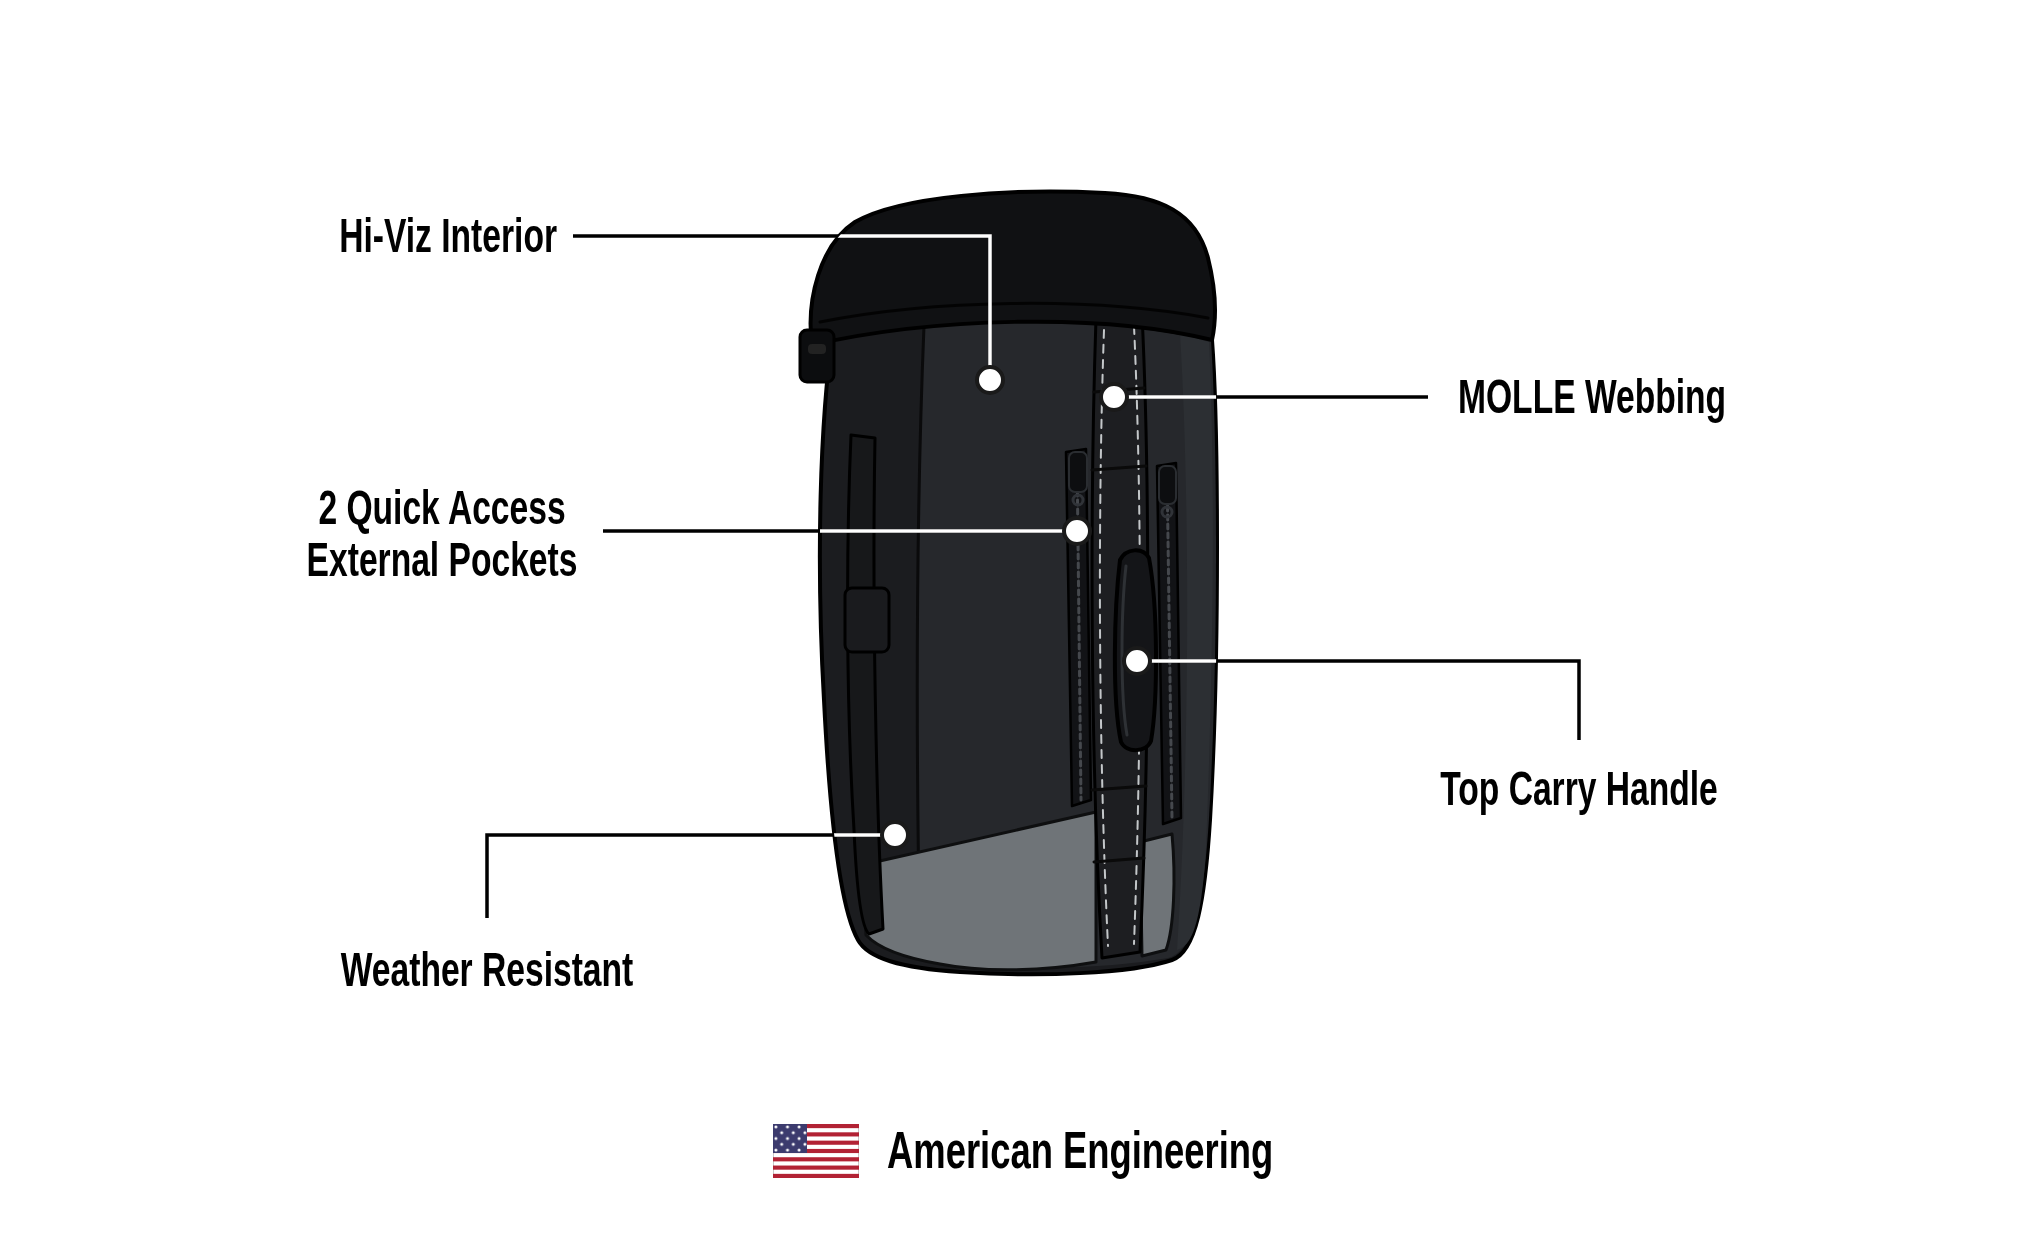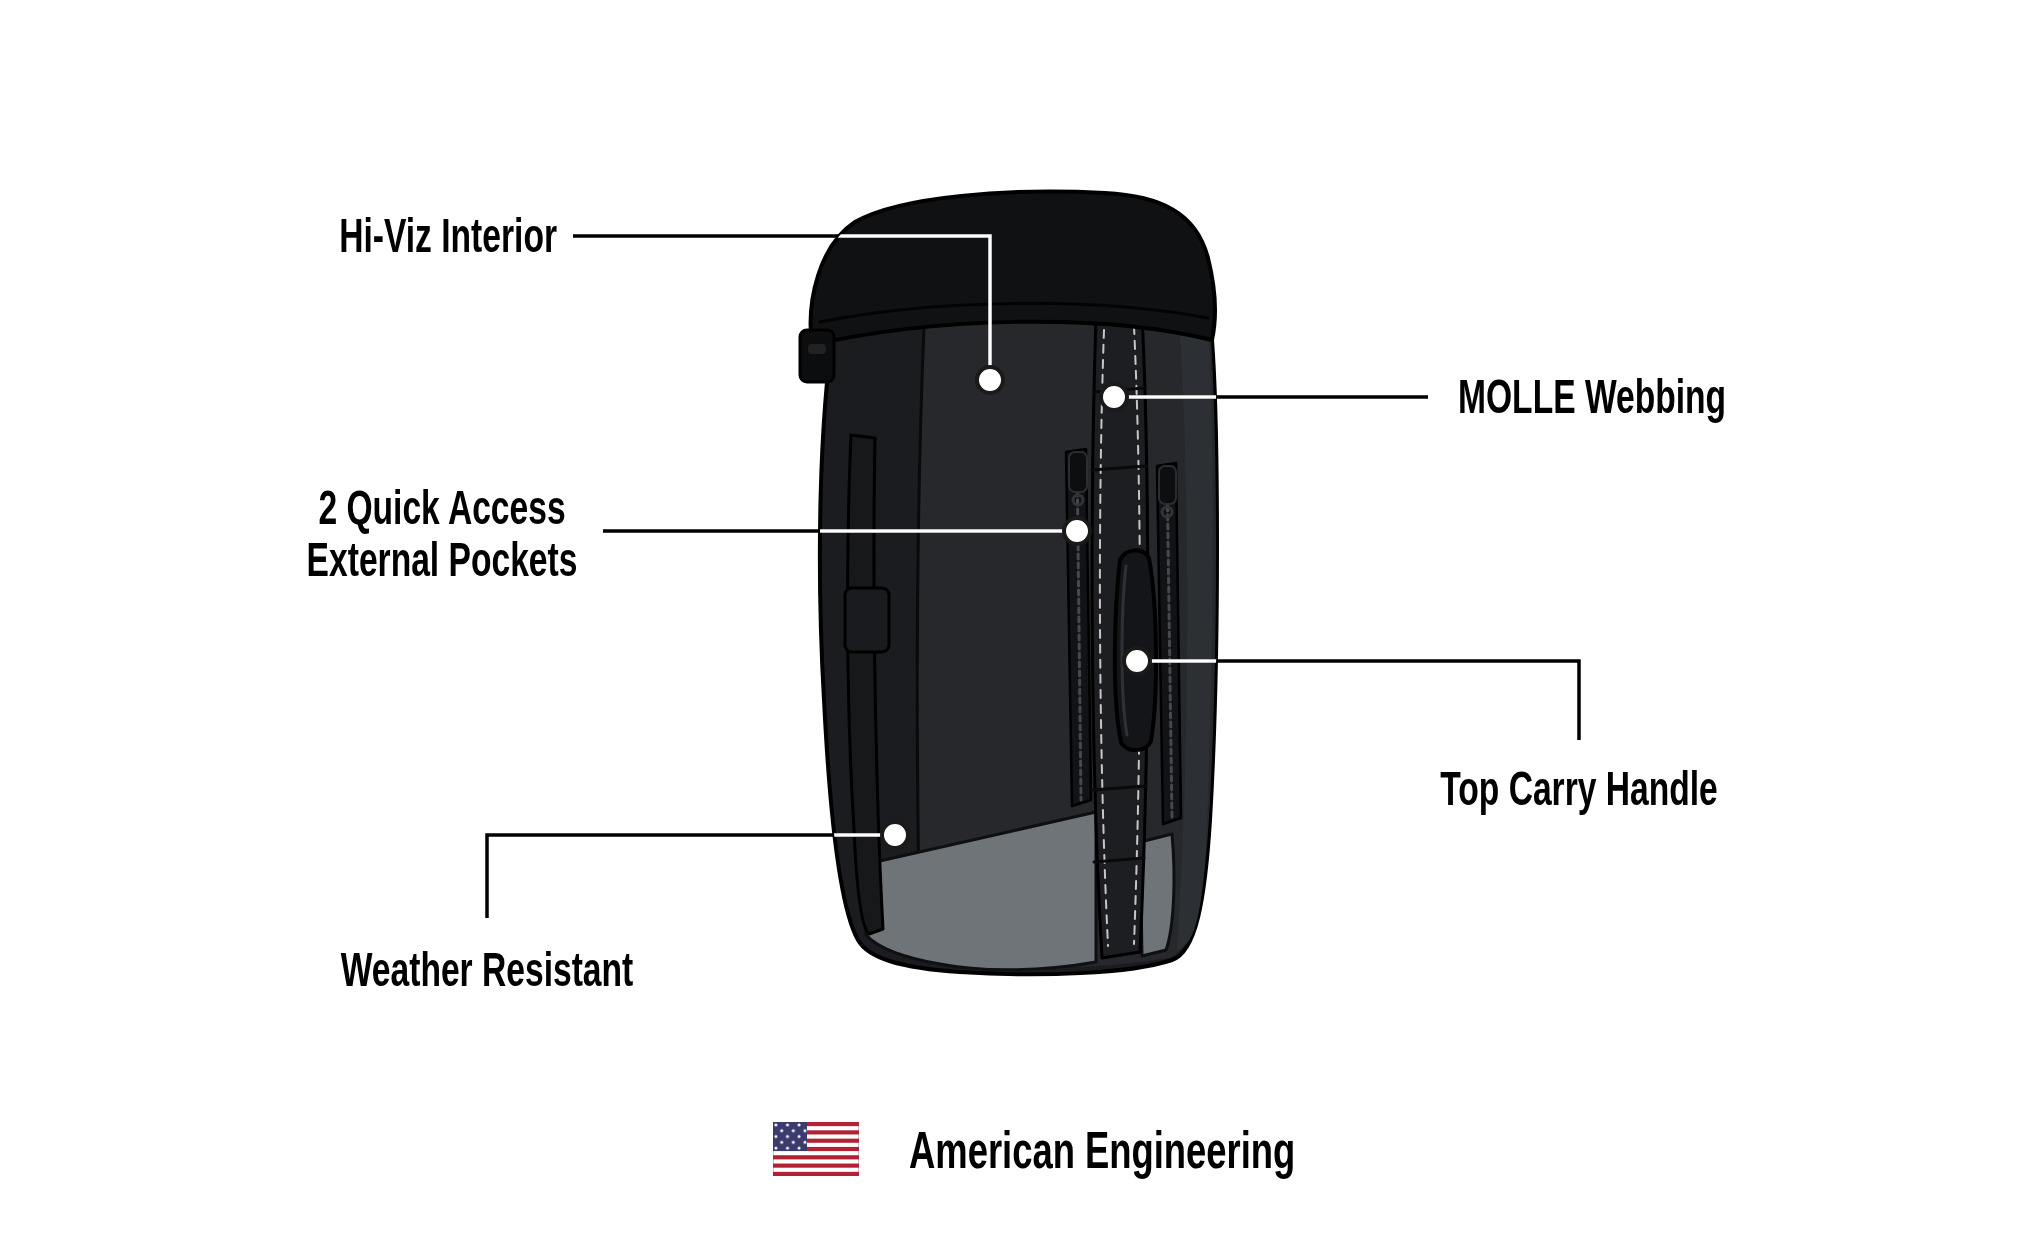--- a/index.html
+++ b/index.html
@@ -12,21 +12,21 @@
   .label {
     position:absolute; font-weight:700; font-size:48px; line-height:52px;
     color:#000; letter-spacing:0; white-space:nowrap;
   }
   .label .line { display:block; }
   .align-right  { text-align:right;  transform:scaleX(.70); transform-origin:100% 50%; }
   .align-left   { text-align:left;   transform:scaleX(.70); transform-origin:0 50%; }
   .align-center { text-align:center; transform:scaleX(.70); transform-origin:50% 50%; }
   .footer {
     position:absolute; left:773px; top:1122px; height:56px;
-    display:flex; align-items:flex-start; gap:50px;
+    display:flex; align-items:flex-end; gap:28px;
   }
   .footer .footer-text {
     font-weight:700; font-size:52px; line-height:56px; white-space:nowrap;
     transform:scaleX(.70); transform-origin:0 50%;
   }
   .flag { display:block; }
 </style>
 </head>
 <body>
 

